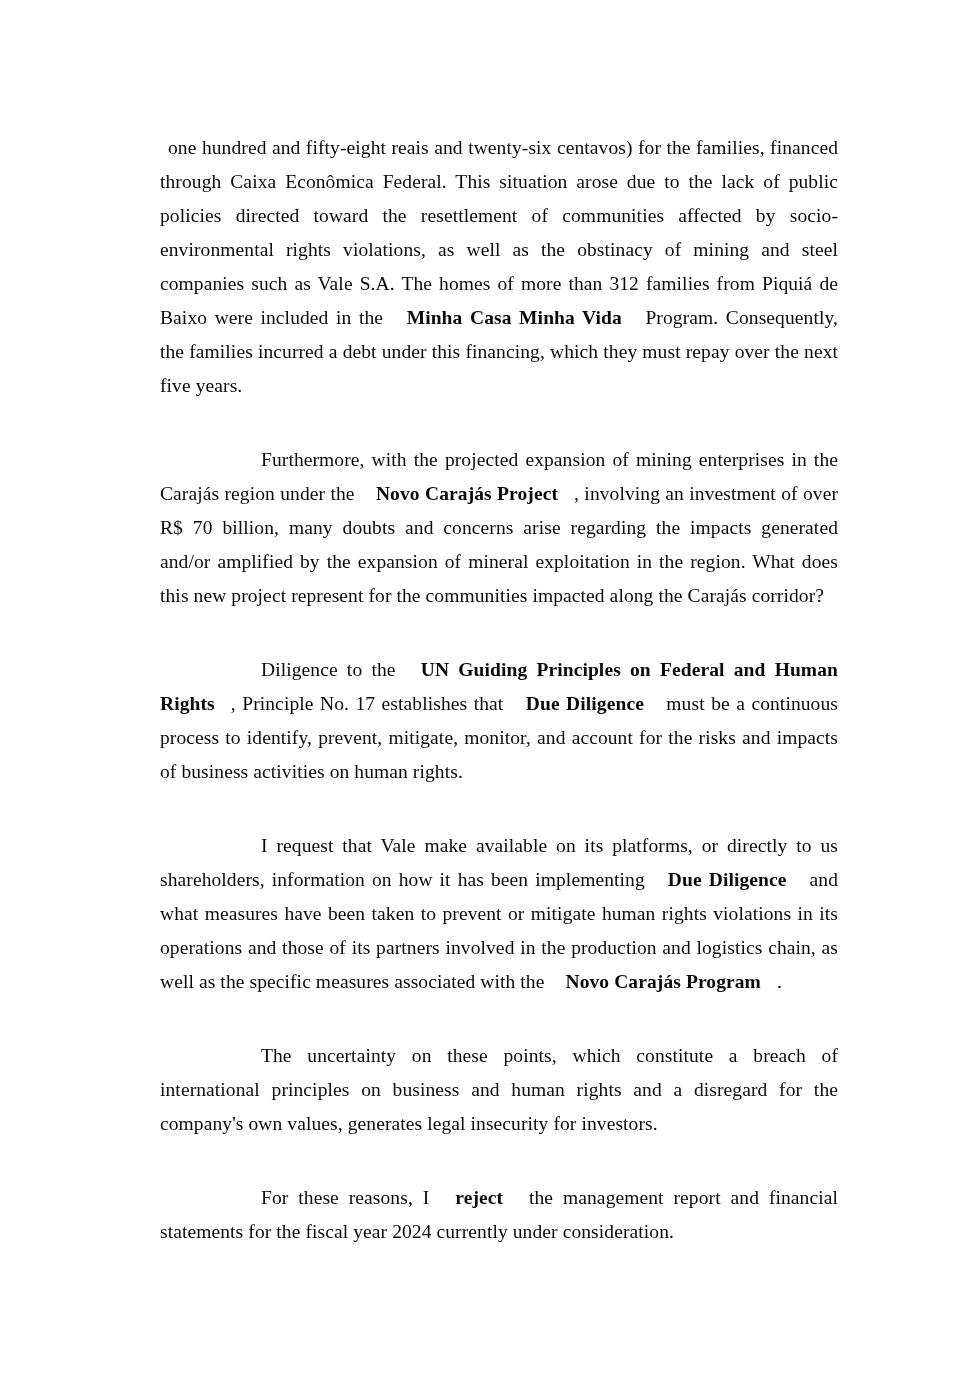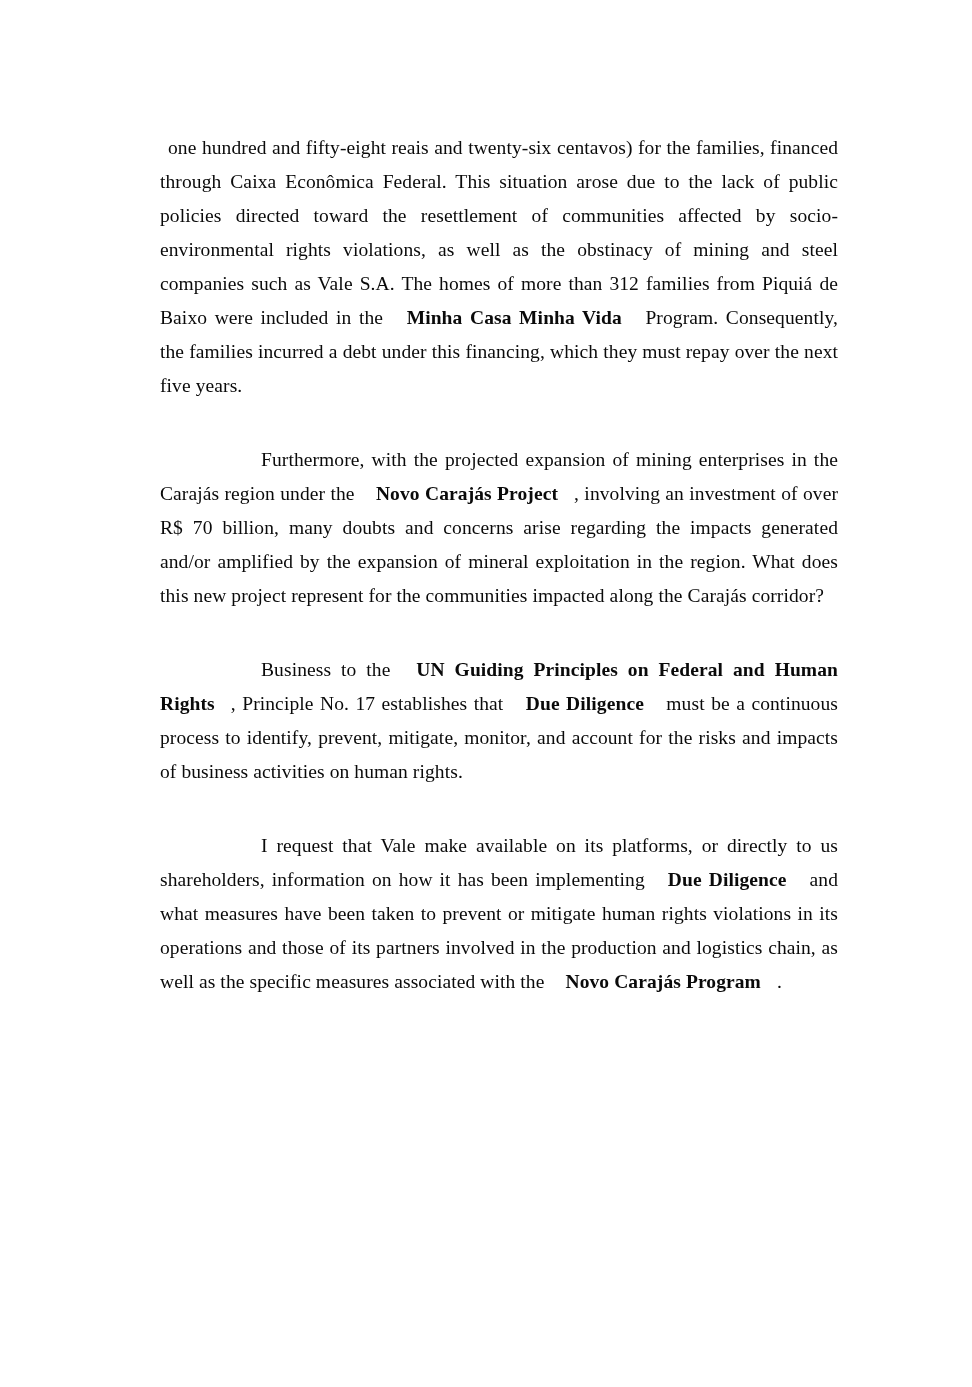--- a/index.html
+++ b/index.html
@@ -43,16 +43,18 @@
     font-weight: bold;
   }
 </style>
 </head>
 <body>
 
 <div class="page" style="background: rgb(255, 255, 255); color: rgb(10, 10, 10);">
   <div class="doc-body">
       <p class="para"><span>one hundred and fifty-eight reais and twenty-six centavos) for the families, financed through Caixa Econômica Federal. This situation arose due to the lack of public policies directed toward the resettlement of communities affected by socio-environmental rights violations, as well as the obstinacy of mining and steel companies such as Vale S.A. The homes of more than 312 families from Piquiá de Baixo were included in the </span><b>Minha Casa Minha Vida</b><span> Program. Consequently, the families incurred a debt under this financing, which they must repay over the next five years.</span></p>
       <p class="para indent"><span>Furthermore, with the projected expansion of mining enterprises in the Carajás region under the </span><b>Novo Carajás Project</b><span>, involving an investment of over R$ 70 billion, many doubts and concerns arise regarding the impacts generated and/or amplified by the expansion of mineral exploitation in the region. What does this new project represent for the communities impacted along the Carajás corridor?</span></p>
-      <p class="para indent"><span>Business to the </span><b>UN Guiding Principles on Federal and Human Rights</b><span>, Principle No. 17 establishes that </span><b>Due Diligence</b><span> must be a continuous process to identify, prevent, mitigate, monitor, and account for the risks and impacts of business activities on human rights.</span></p>
+      <p class="para indent"><span>Diligence to the </span><b>UN Guiding Principles on Federal and Human Rights</b><span>, Principle No. 17 establishes that </span><b>Due Diligence</b><span> must be a continuous process to identify, prevent, mitigate, monitor, and account for the risks and impacts of business activities on human rights.</span></p>
       <p class="para indent"><span>I request that Vale make available on its platforms, or directly to us shareholders, information on how it has been implementing </span><b>Due Diligence</b><span> and what measures have been taken to prevent or mitigate human rights violations in its operations and those of its partners involved in the production and logistics chain, as well as the specific measures associated with the </span><b>Novo Carajás Program</b><span>.</span></p>
+      <p class="para indent"><span>The uncertainty on these points, which constitute a breach of international principles on business and human rights and a disregard for the company's own values, generates legal insecurity for investors.</span></p>
+      <p class="para indent"><span>For these reasons, I </span><b>reject</b><span> the management report and financial statements for the fiscal year 2024 currently under consideration.</span></p>
     </div>
 </div>
 
 </body></html>

